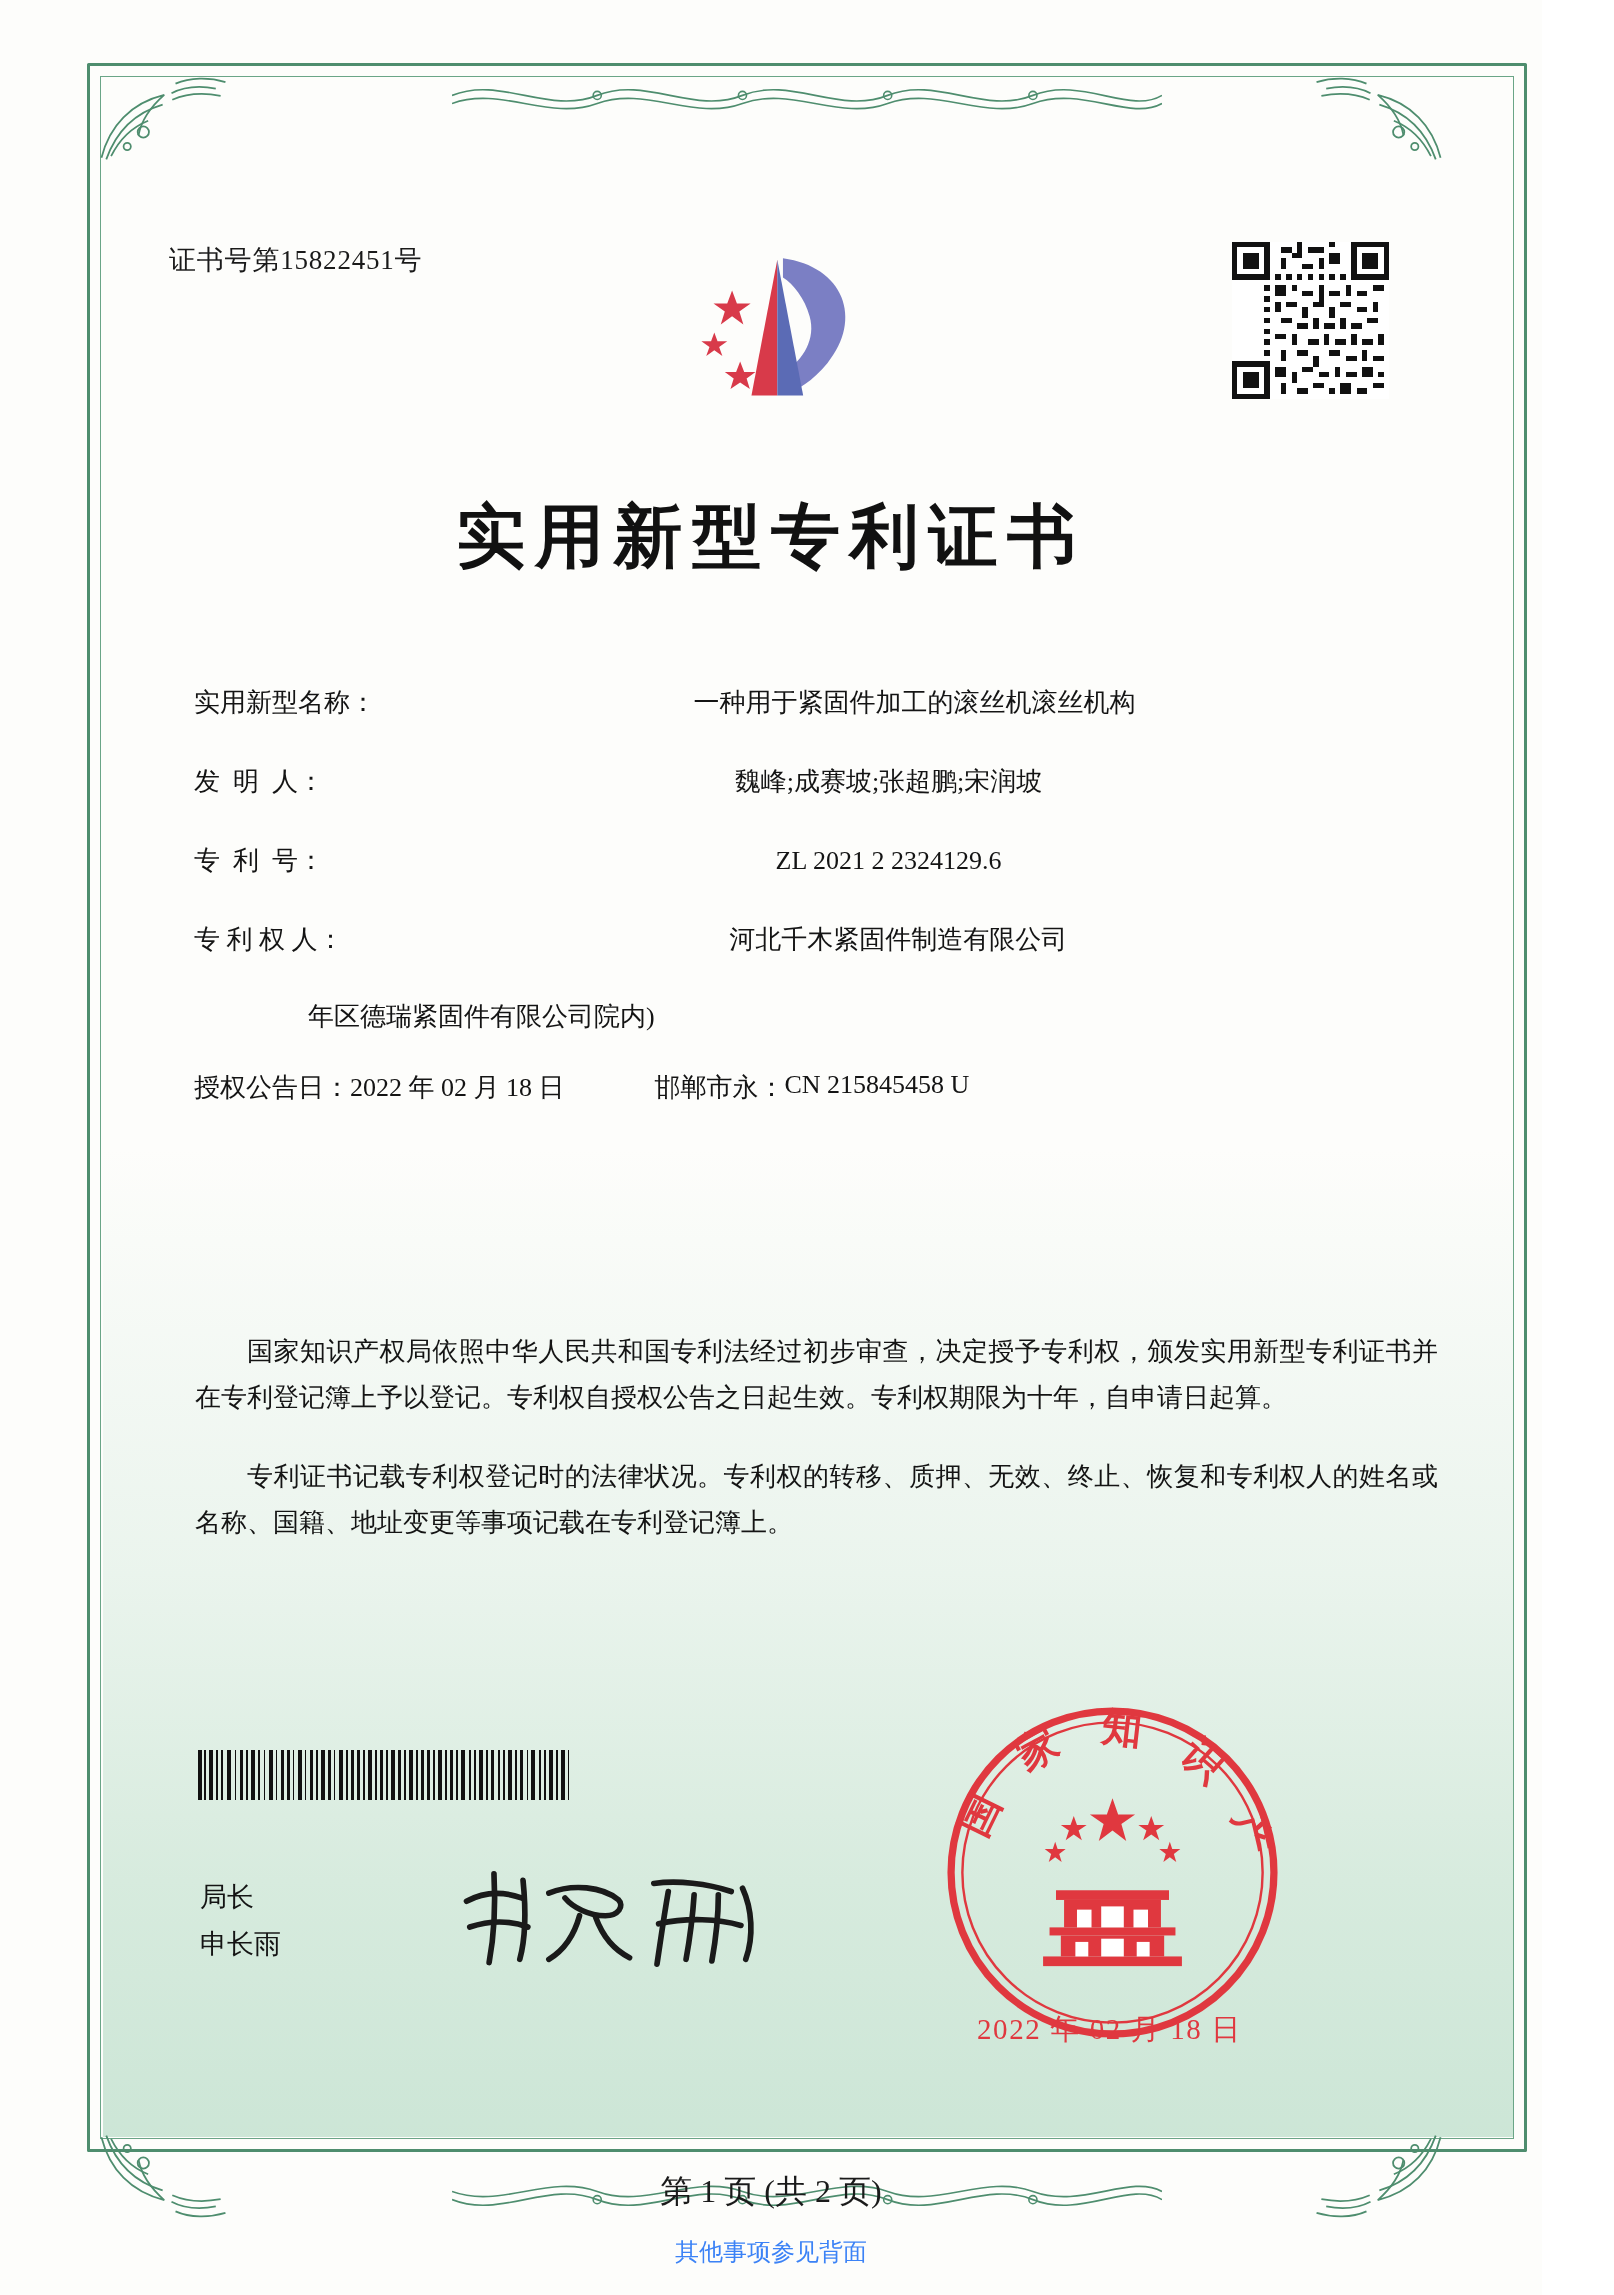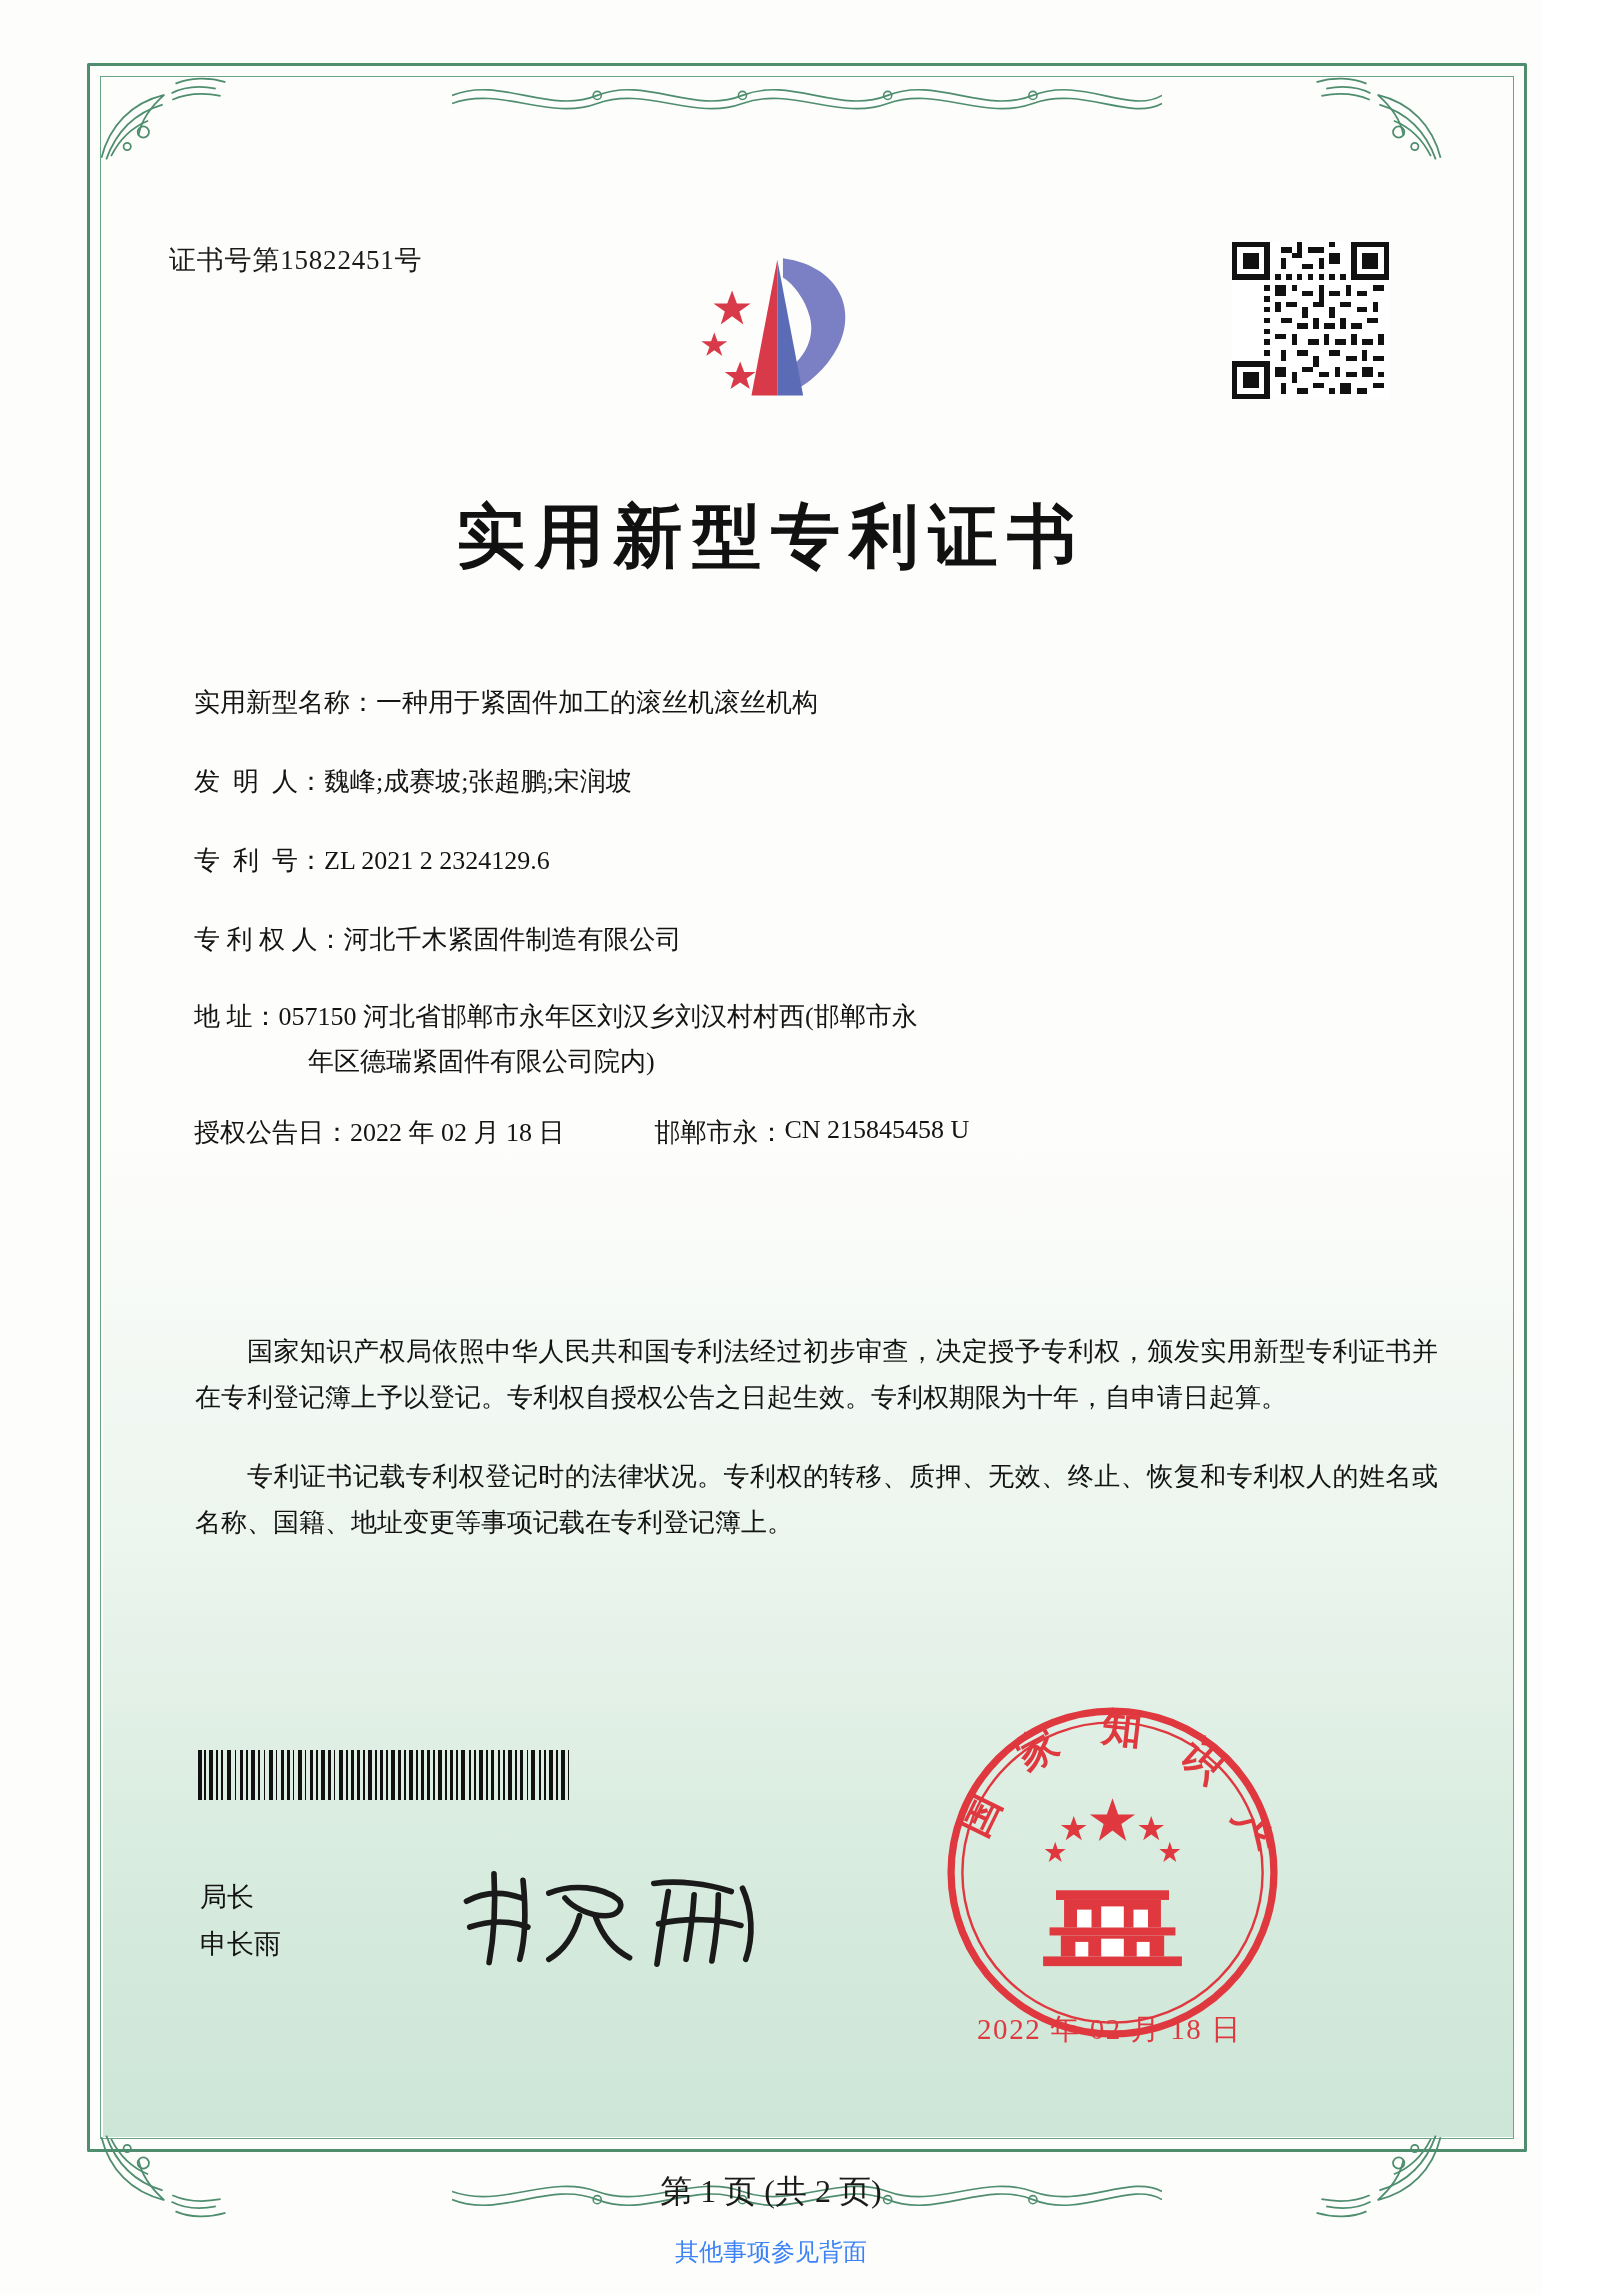--- a/index.html
+++ b/index.html
@@ -136,20 +136,21 @@
     align-items: flex-start;
     margin-bottom: 40px;
     line-height: 1.5;
   }
   .row .lbl {
     white-space: pre;
     flex: 0 0 auto;
   }
   .row .val {
     flex: 1 1 auto;
+    text-align: center;
   }
   .row-inline {
     display: flex;
     align-items: flex-start;
     margin-bottom: 9.7px;
   }
   .addr-cont {
     margin-left: 114px;
     margin-top: 4.8px;
     margin-bottom: 36px;
@@ -466,24 +467,20 @@
       <span class="lbl">专  利  号：</span>
       <span class="val">ZL 2021 2 2324129.6</span>
     </div>
 
 
     <div class="row">
       <span class="lbl">专 利 权 人：</span>
       <span class="val">河北千木紧固件制造有限公司</span>
     </div>
 
-    <div class="row-inline">
-      <span class="lbl">地        址：</span>
-      <span class="val">057150 河北省邯郸市永年区刘汉乡刘汉村村西(邯郸市永</span>
-    </div>
     <div class="addr-cont">年区德瑞紧固件有限公司院内)</div>
 
     <div class="grant-row">
       <span class="g1">授权公告日：</span>
       <span class="g1v">2022 年 02 月 18 日</span>
       <span class="g2">邯郸市永：</span>
       <span class="g2v">CN 215845458 U</span>
     </div>
 
   </div>

